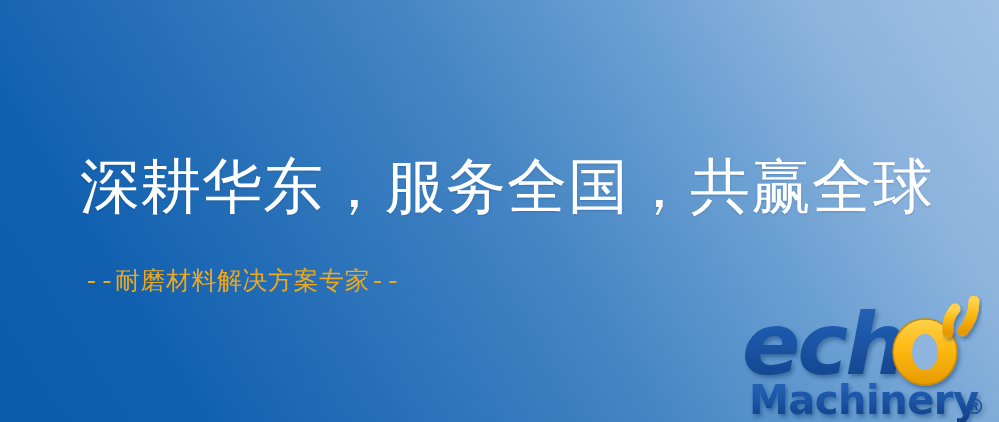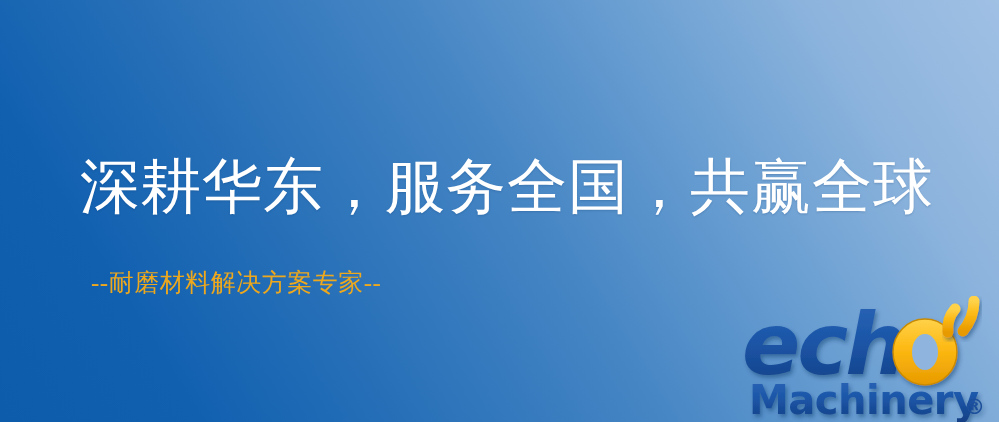--- a/index.html
+++ b/index.html
@@ -38,23 +38,23 @@
     line-height: 70px;
     letter-spacing: 1px;
     color: #ffffff;
     white-space: nowrap;
     text-shadow: 0 1px 2px rgba(10,50,100,0.22);
   }
 
   
   .subtitle {
     position: absolute;
-    left: 91px;
+    left: 84px;
     top: 268px;
-    font-family: Liberation Serif, serif;
+    font-family: Liberation Mono, monospace;
     font-size: 25px;
     line-height: 30px;
     letter-spacing: 0.5px;
     color: #eda81d;
     white-space: nowrap;
   }
 
   
   .logo {
     position: absolute;

